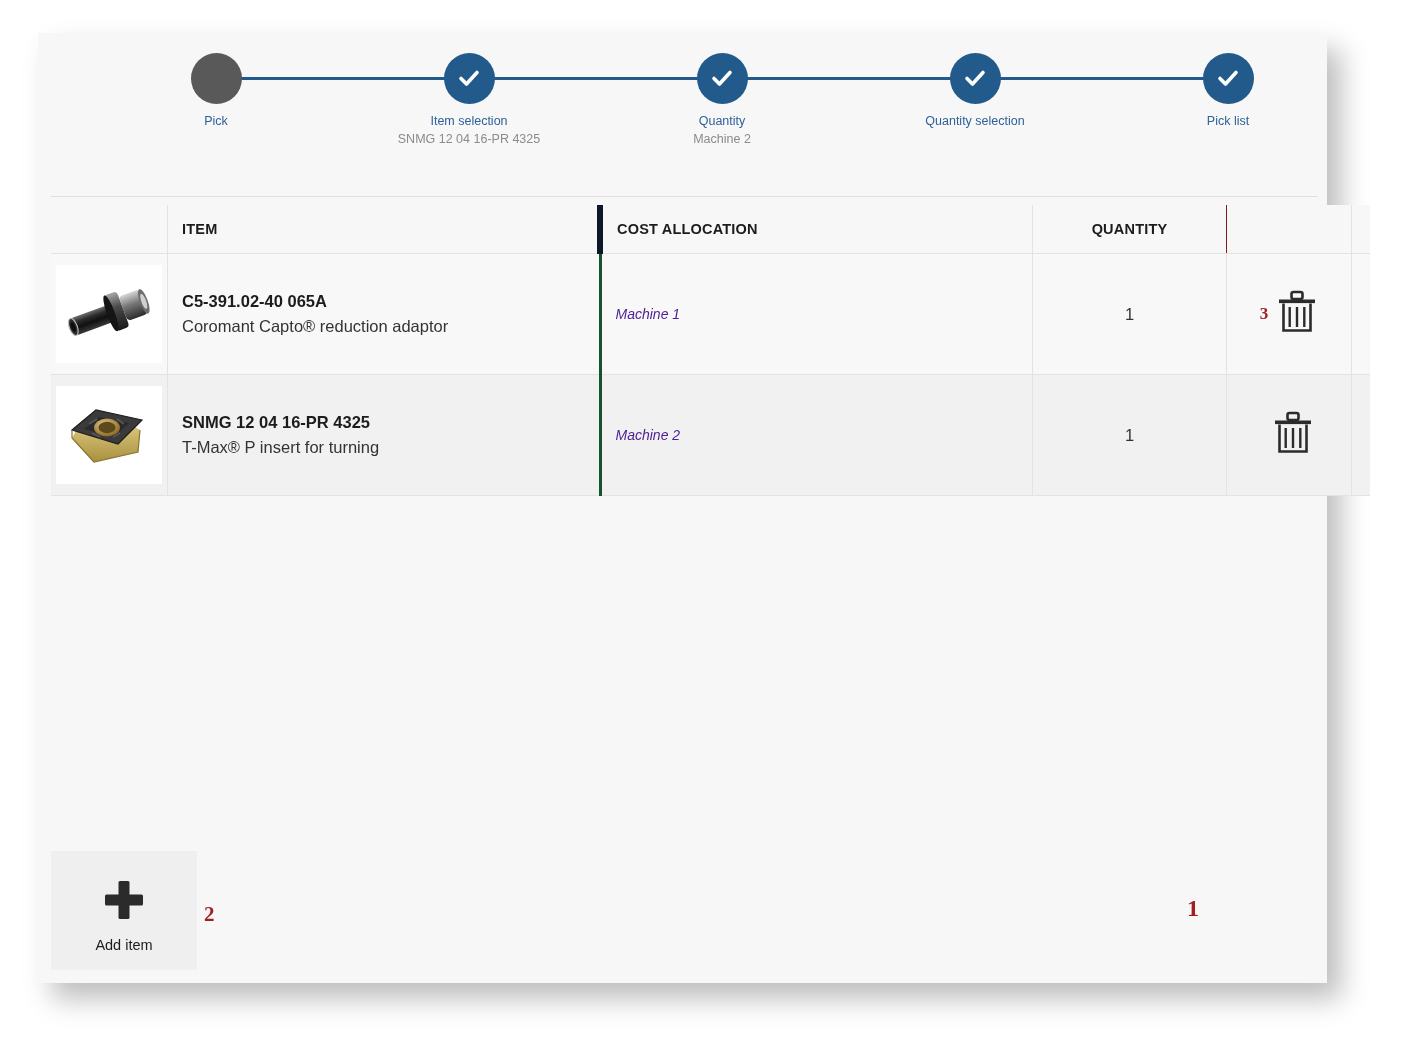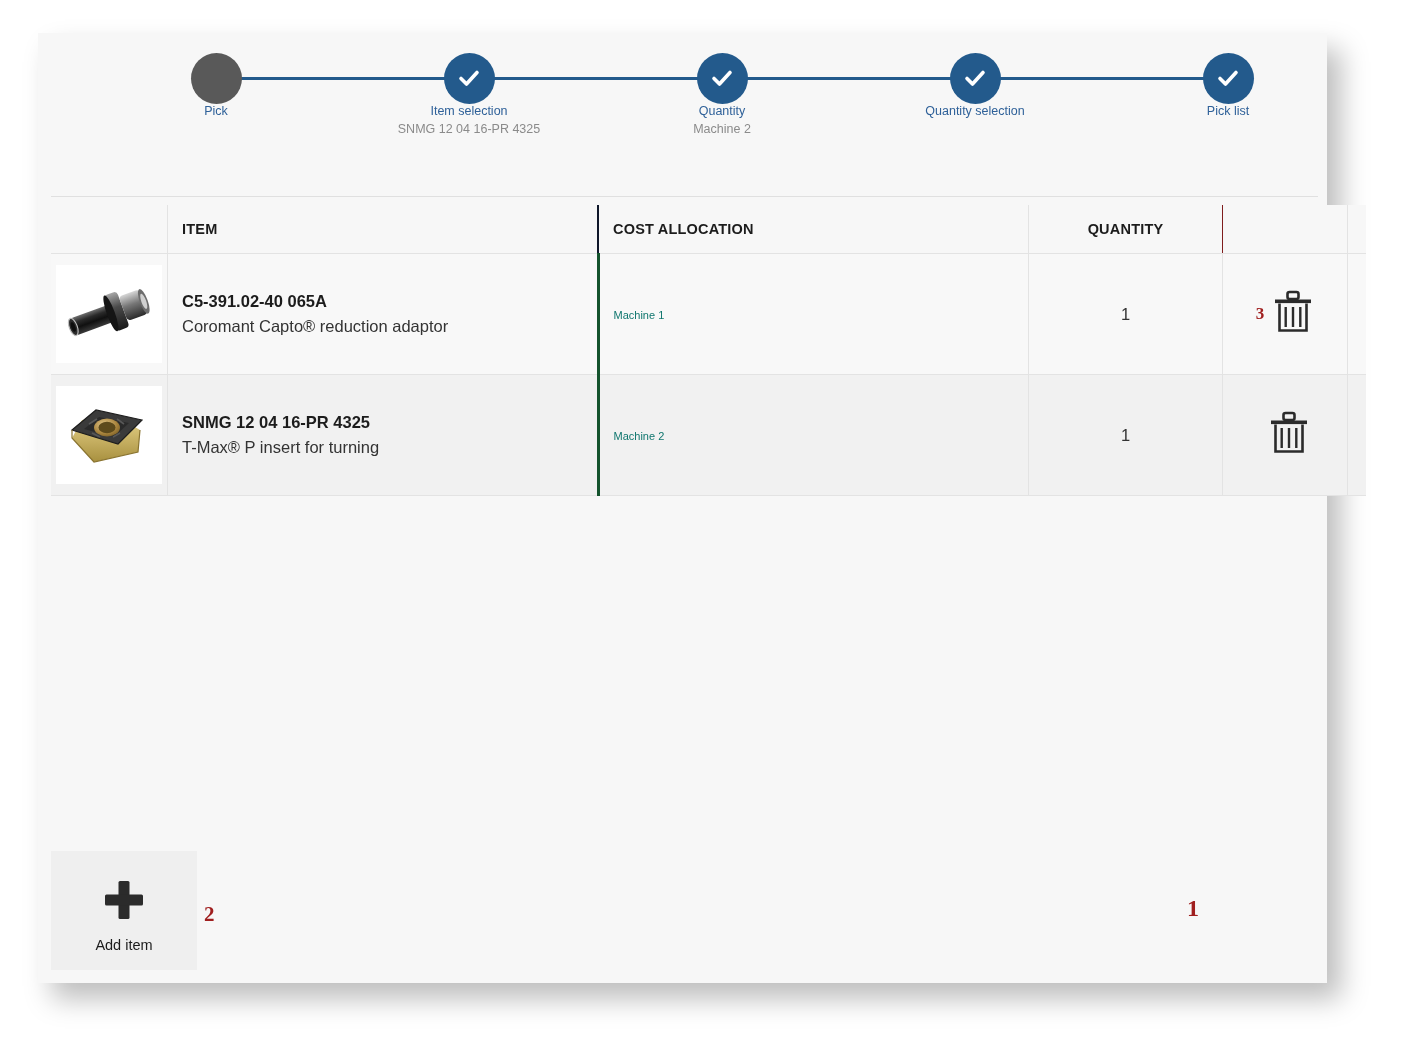--- a/index.html
+++ b/index.html
@@ -42,20 +42,21 @@
     height: 51px;
     border-radius: 50%;
     margin: 0 auto;
     background: #235a8c;
     position: relative;
     z-index: 3;
   }
   .step-dot.pending { background: #595959; }
   .step-dot svg { display: block; margin: 0 auto; padding-top: 13px; }
   .step-label {
+    margin-top: 10px;
     font-size: 12.5px;
     color: #2f6199;
     line-height: 15px;
     white-space: nowrap;
   }
   .step-sub {
     margin-top: 3px;
     font-size: 12.5px;
     color: #8b8b8b;
     line-height: 15px;
@@ -102,21 +103,21 @@
     font-size: 14.5px;
     font-weight: bold;
     color: #1c1c1c;
     text-align: left;
     padding: 0 0 0 14px;
     border-bottom: 1px solid #e3e3e3;
     background: #f7f7f7;
     letter-spacing: 0.2px;
   }
   #pick-table th.c-img   { width: 116px; padding-left: 0; border-right: 1px solid #e3e3e3; }
-  #pick-table th.c-item  { width: 415px; border-right: 2px solid #0f172a; }
+  #pick-table th.c-item  { width: 415px; border-right: 6px solid #0f172a; }
   #pick-table th.c-cost  { width: 415px; border-right: 1px solid #e3e3e3; }
   #pick-table th.c-qty   { width: 193px; text-align: center; padding-left: 0; border-right: 1px solid #7f1d1d; }
   #pick-table th.c-act   { width: 110px; border-right: 1px solid #e3e3e3; }
   #pick-table th.c-end   { width: 18px; padding: 0; }
 
   #pick-table td {
     height: 118px;
     vertical-align: middle;
     background: #f8f8f8;
     border-bottom: 1px solid #e3e3e3;
@@ -141,22 +142,23 @@
     font-weight: bold;
     color: #1c1c1c;
     line-height: 24px;
   }
   .item-desc {
     font-size: 16.5px;
     color: #333333;
     line-height: 26px;
   }
   .cost-text {
-    font-size: 11px;
-    color: #0f766e;
+    font-size: 14px;
+    color: #4c1d95;
+    font-style: italic;
   }
   .qty-text {
     font-size: 16.5px;
     color: #333333;
   }
   .marker {
     color: #a01f1f;
     font-weight: bold;
     font-size: 17px;
     font-family: "Liberation Serif", serif;

